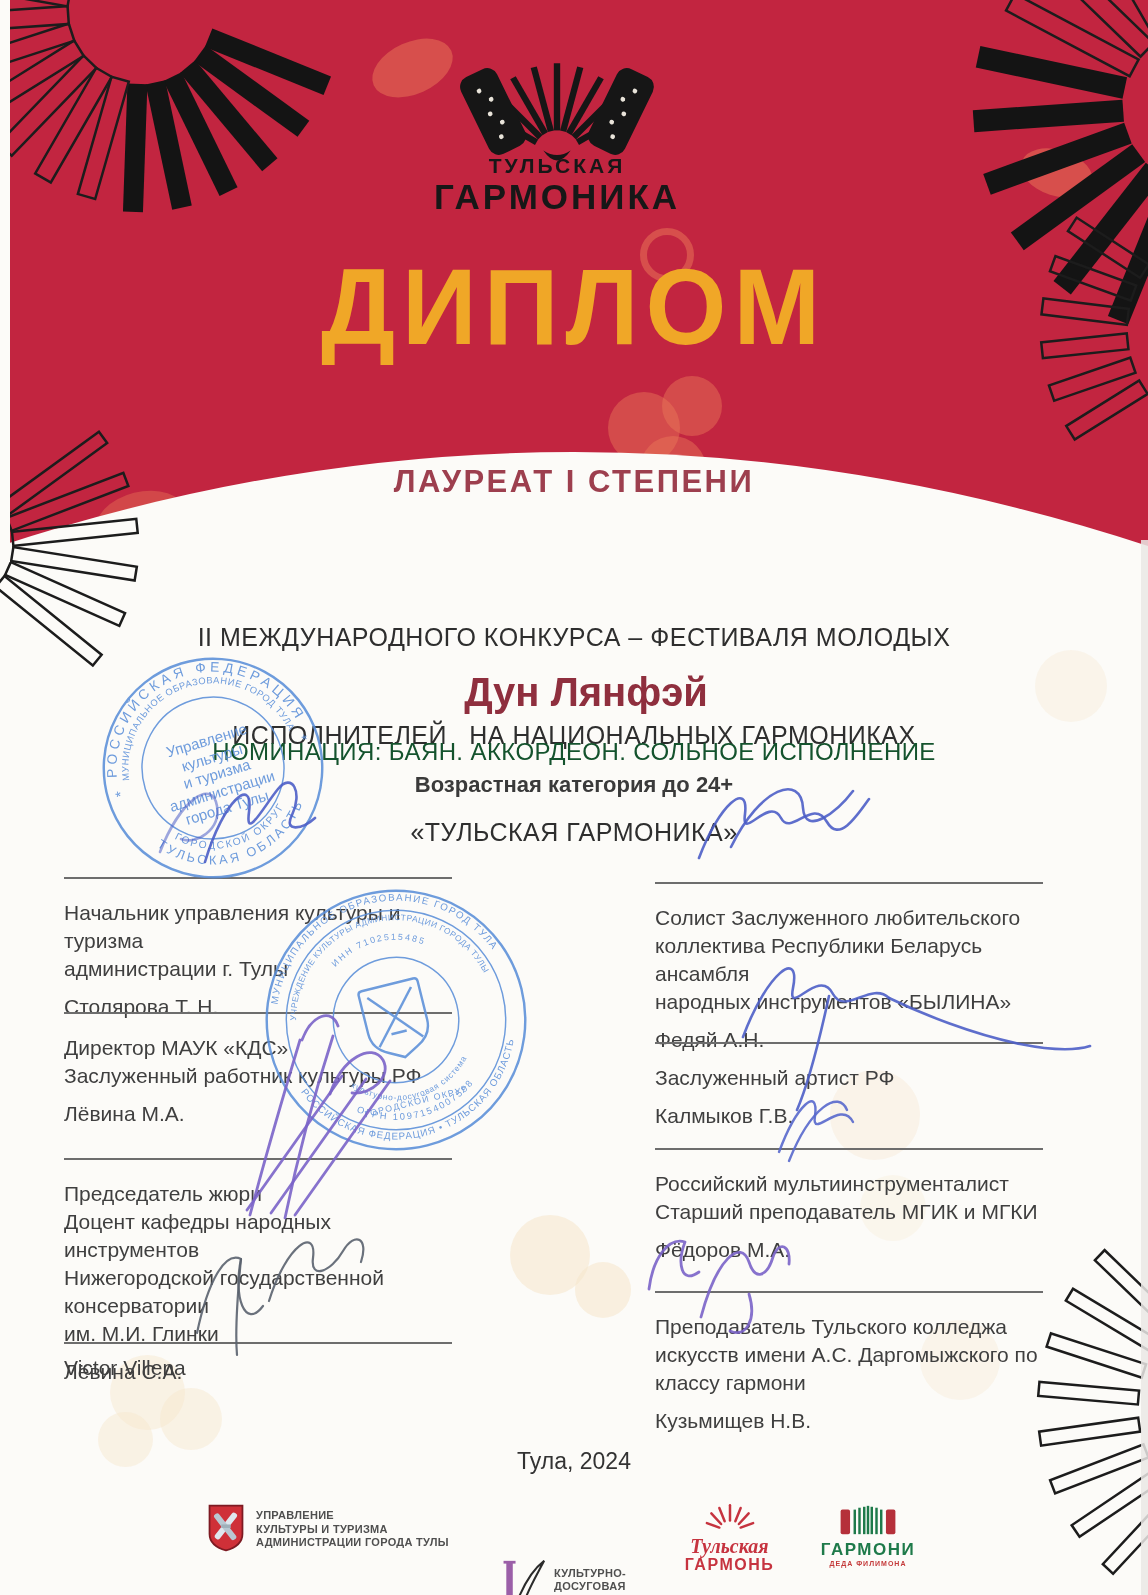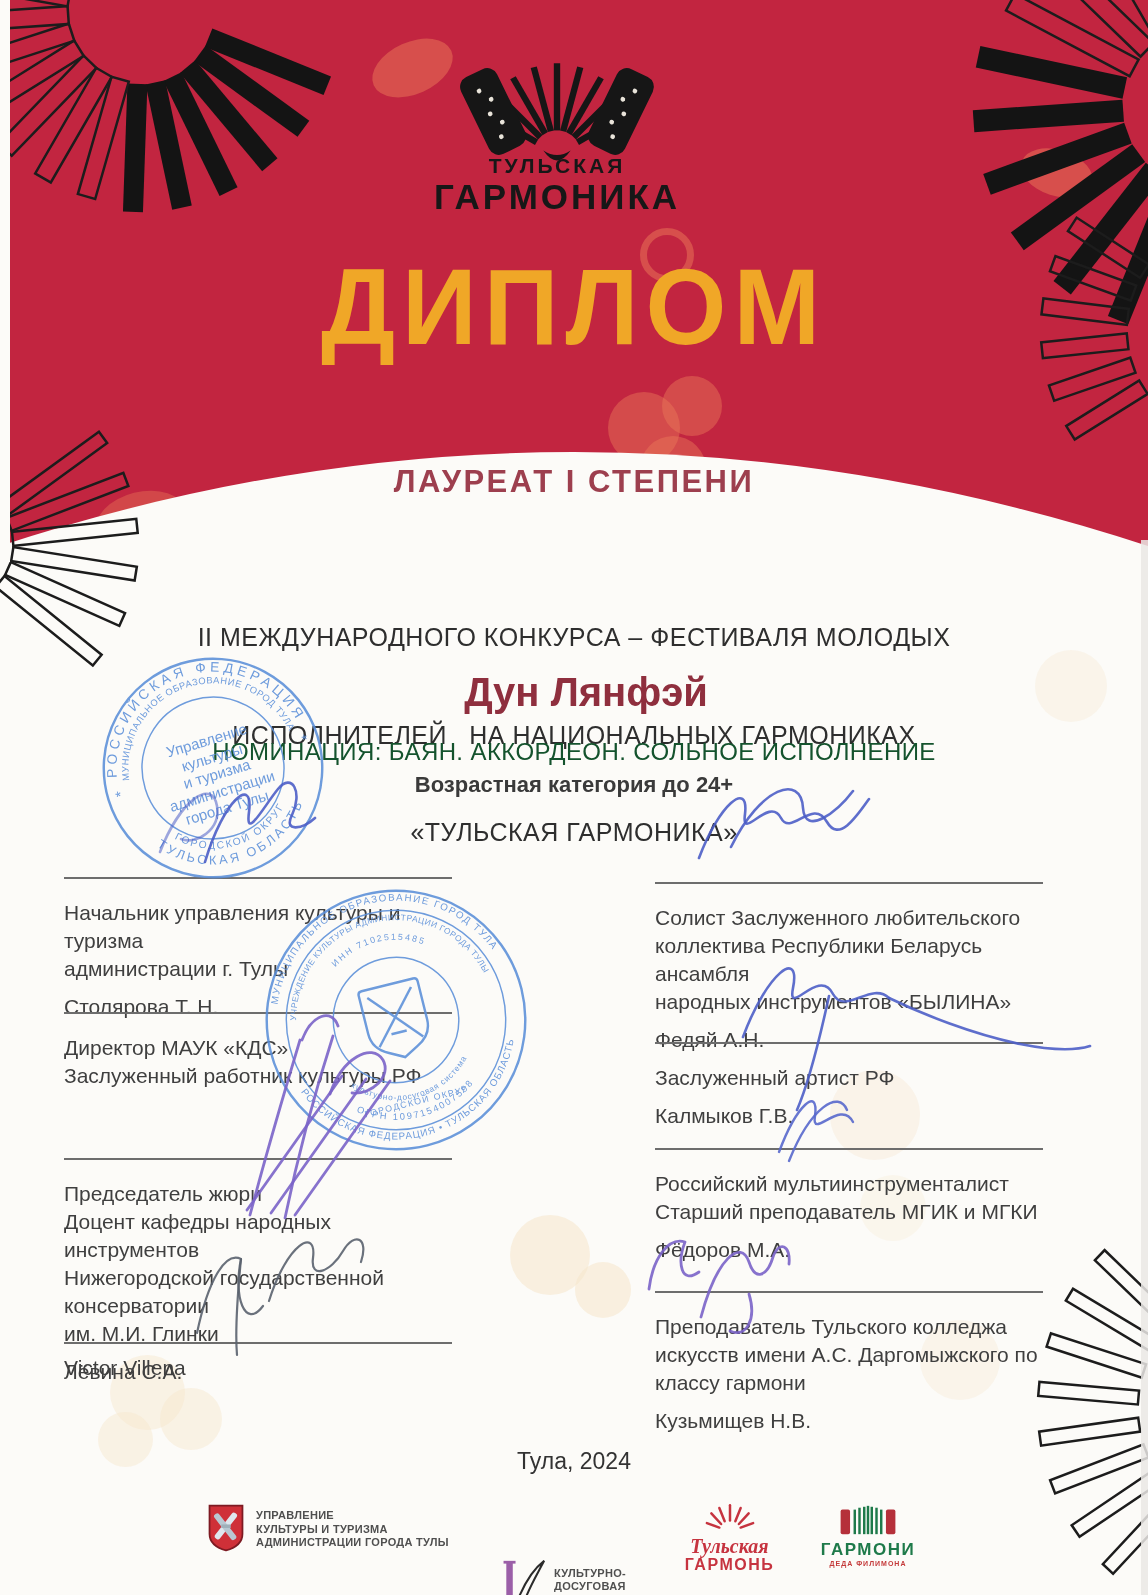--- a/index.html
+++ b/index.html
@@ -197,20 +197,21 @@
 <div class="sig-block" style="left:64px;top:877px">
   <div class="sig-line"></div>
   <div class="sig-title">Начальник управления культуры и туризма
 администрации г. Тулы</div>
   <div class="sig-name">Столярова Т. Н.</div>
 </div>
 <div class="sig-block" style="left:64px;top:1012px">
   <div class="sig-line"></div>
   <div class="sig-title">Директор МАУК «КДС»
 Заслуженный работник культуры РФ</div>
+  <div class="sig-name">Лёвина М.А.</div>
 </div>
 <div class="sig-block" style="left:64px;top:1158px">
   <div class="sig-line"></div>
   <div class="sig-title">Председатель жюри
 Доцент кафедры народных инструментов
 Нижегородской государственной консерватории
 им. М.И. Глинки</div>
   <div class="sig-name">Лёвина С.А.</div>
 </div>
 <div class="sig-block" style="left:64px;top:1342px">

